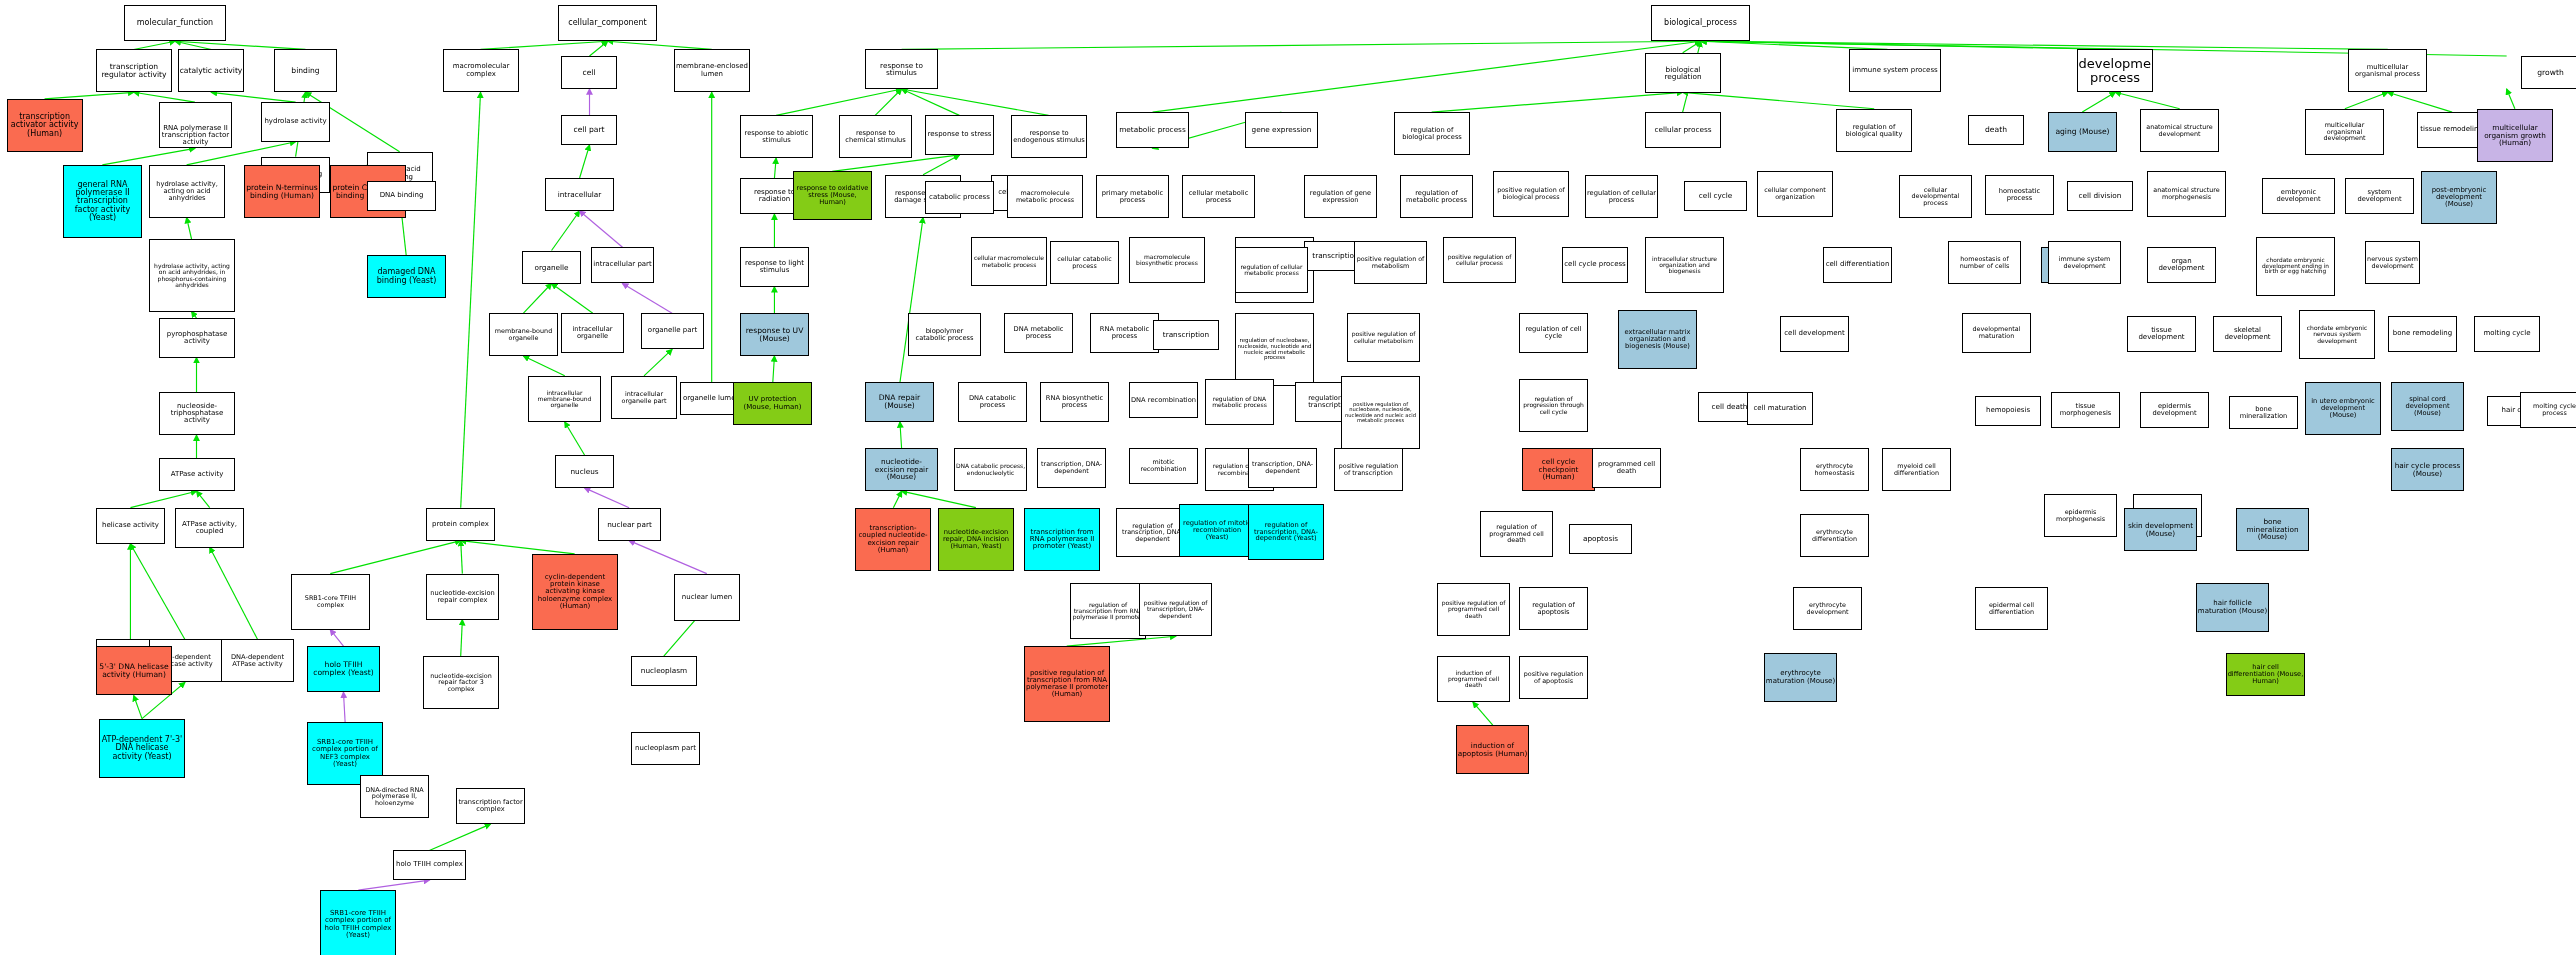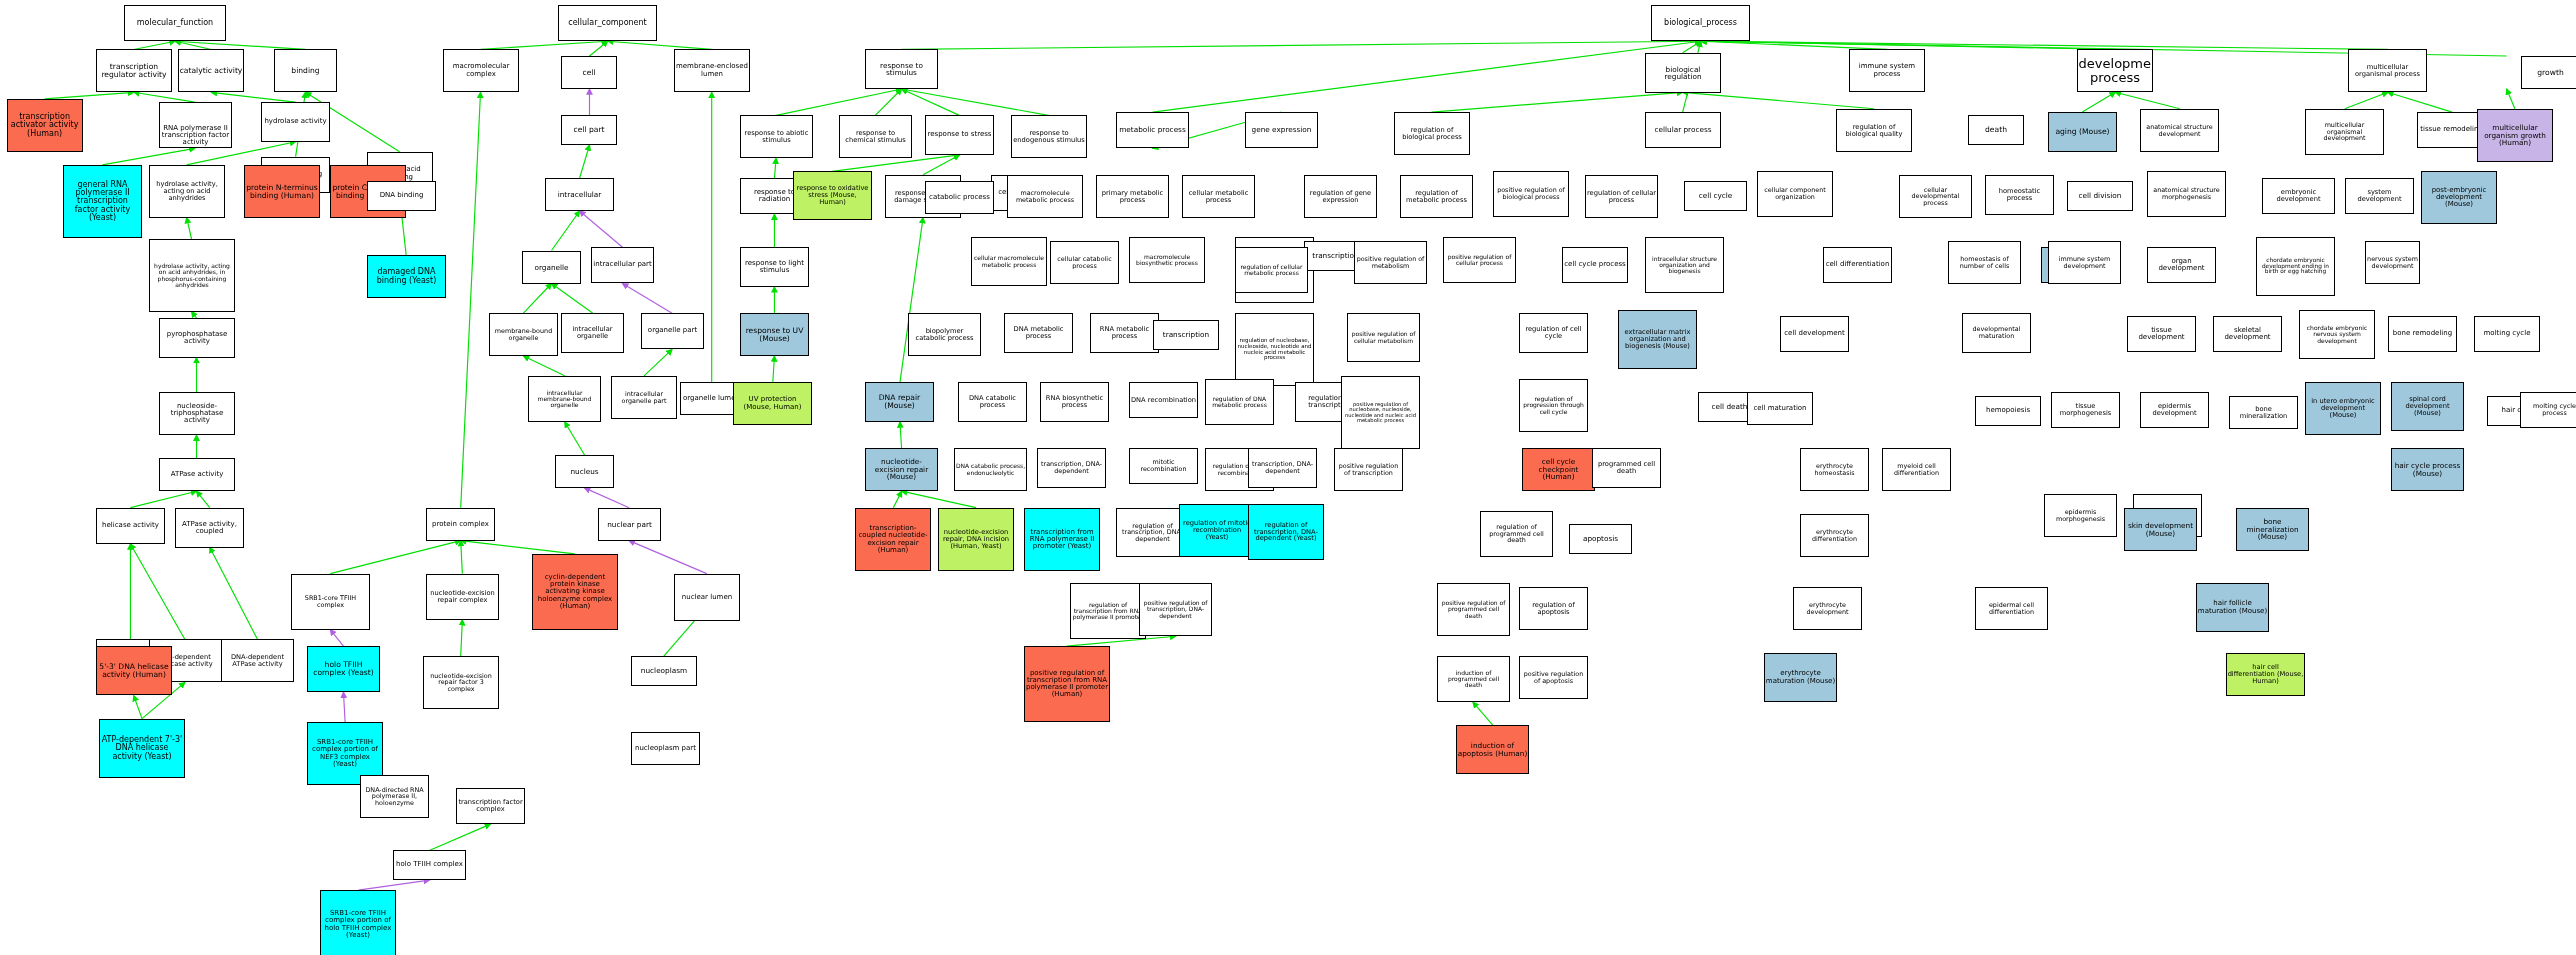--- a/index.html
+++ b/index.html
@@ -7,21 +7,21 @@
           font-family:"DejaVu Sans","Liberation Sans",sans-serif;overflow:hidden;}
   #edges{position:absolute;left:0;top:0;width:2576px;height:956px;pointer-events:none;}
   .node{position:absolute;box-sizing:border-box;border:0.6px solid #000;
         display:flex;align-items:center;justify-content:center;text-align:center;
         line-height:1.02;color:#000;background:#ffffff;overflow:hidden;
         padding:0.6px 0.6px;}
   .node span{display:block;width:100%;}
   .n-white{background:#ffffff;}
   .n-cyan{background:#00ffff;}
   .n-red{background:#fa6b50;}
-  .n-gray{background:#bef264;}
+  .n-gray{background:#84cc16;}
   .n-blue{background:#9fc8dc;}
   .n-laven{background:#c8b4e6;}
 </style>
 </head>
 <body>
 
 <div id="canvas">
   <svg id="edges" viewBox="0 0 1560 580" preserveAspectRatio="none">
       <defs>
         <marker id="ag" markerWidth="6" markerHeight="6" refX="5" refY="3" orient="auto">
@@ -293,21 +293,21 @@
       </div>
       <div class="node n-white" style="left: 1651px; top: 5px; width: 99px; height: 36px; font-size: 8px;">
         <span>biological_process</span>
       </div>
       <div class="node n-white" style="left: 865px; top: 49px; width: 73px; height: 40px; font-size: 7.3px;">
         <span>response to stimulus</span>
       </div>
       <div class="node n-white" style="left: 1645px; top: 53px; width: 76px; height: 40px; font-size: 7.3px;">
         <span>biological regulation</span>
       </div>
-      <div class="node n-white" style="left: 1849px; top: 49px; width: 76px; height: 43px; font-size: 7px;">
+      <div class="node n-white" style="left: 1849px; top: 49px; width: 92px; height: 43px; font-size: 7px;">
         <span>immune system process</span>
       </div>
       <div class="node n-white" style="left: 2077px; top: 49px; width: 76px; height: 43px; font-size: 13px;">
         <span>developmental process</span>
       </div>
       <div class="node n-white" style="left: 2348px; top: 49px; width: 79px; height: 43px; font-size: 6.7px;">
         <span>multicellular organismal process</span>
       </div>
       <div class="node n-white" style="left: 2477px; top: 56px; width: 59px; height: 33px; font-size: 7.6px; margin-left: 44px;">
         <span>growth</span>

